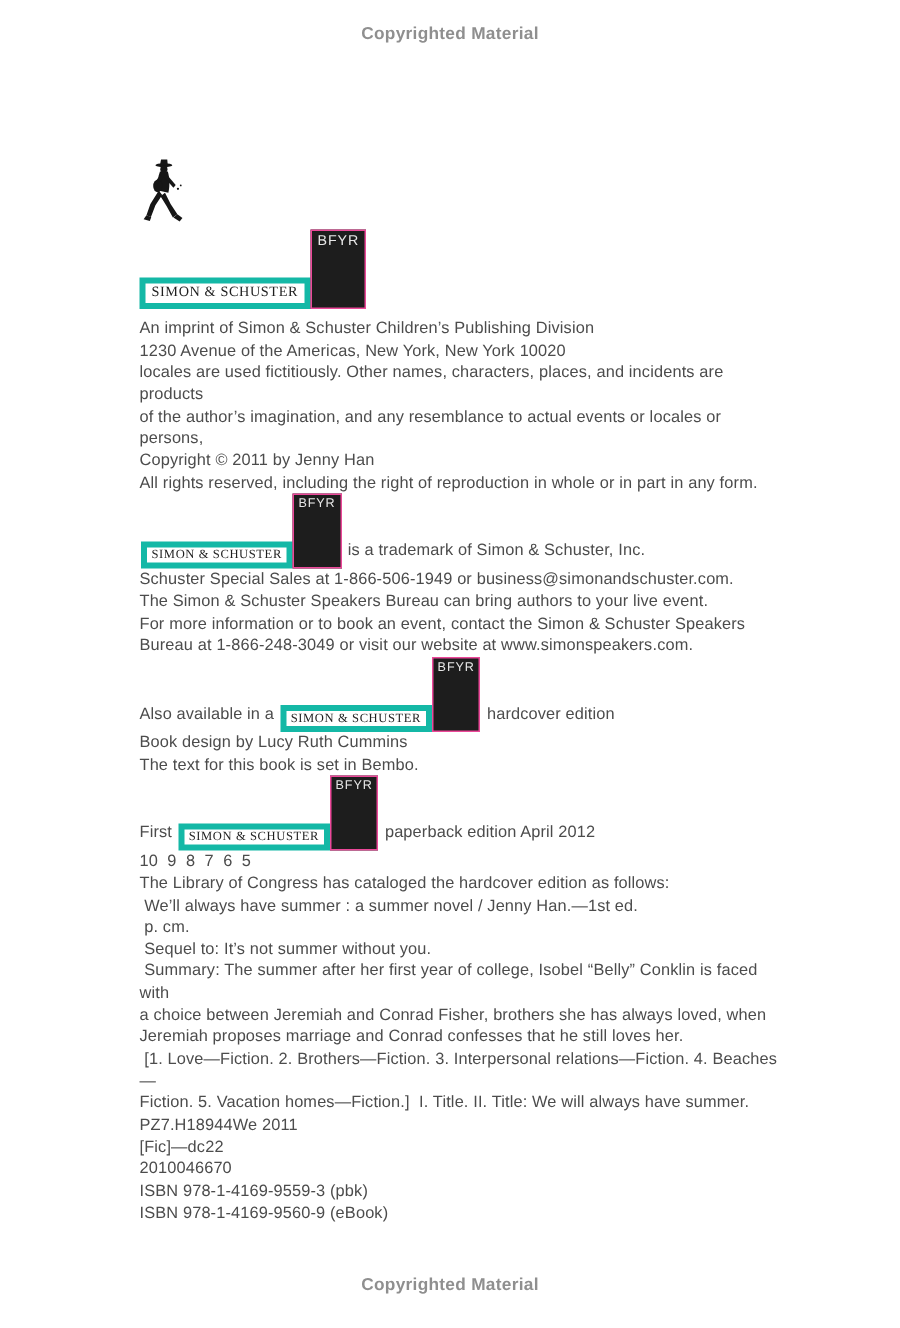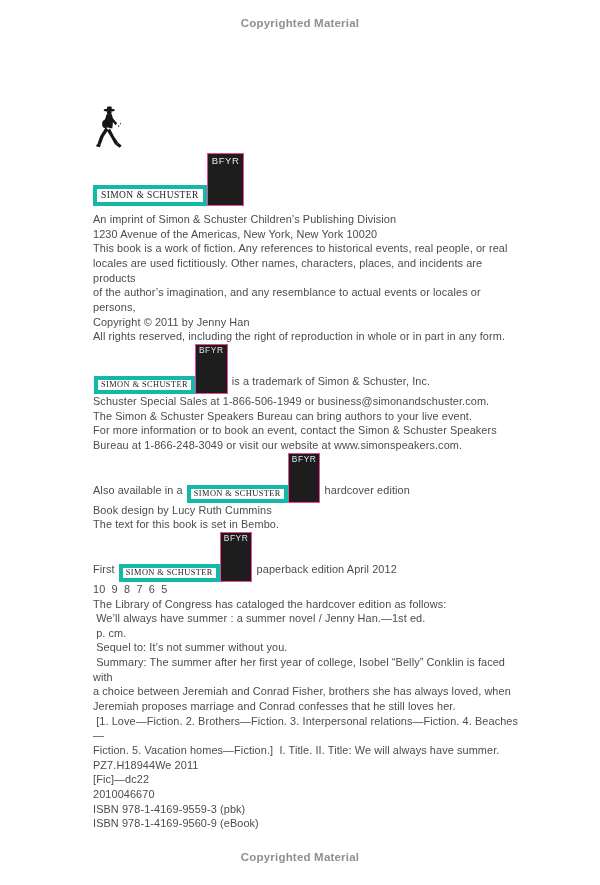--- a/index.html
+++ b/index.html
@@ -105,21 +105,20 @@
     </svg>
 
     <div class="logo-row">
       <span class="wordmark-box">SIMON &amp; SCHUSTER</span>
       <span class="imprint-box">BFYR</span>
     </div>
 
     <div class="lines" id="lines">
         <div class="line"><span>An imprint of Simon &amp; Schuster Children’s Publishing Division</span></div>
         <div class="line"><span>1230 Avenue of the Americas, New York, New York 10020</span></div>
-        <div class="line"><span>This book is a work of fiction. Any references to historical events, real people, or real</span></div>
         <div class="line"><span>locales are used fictitiously. Other names, characters, places, and incidents are products</span></div>
         <div class="line"><span>of the author’s imagination, and any resemblance to actual events or locales or persons,</span></div>
         <div class="line"><span>Copyright © 2011 by Jenny Han</span></div>
         <div class="line"><span>All rights reserved, including the right of reproduction in whole or in part in any form.</span></div>
         <div class="line"><span class="inline-logo"><span class="wordmark-box">SIMON &amp; SCHUSTER</span><span class="imprint-box">BFYR</span></span><span> is a trademark of Simon &amp; Schuster, Inc.</span></div>
         <div class="line"><span>Schuster Special Sales at 1-866-506-1949 or business@simonandschuster.com.</span></div>
         <div class="line"><span>The Simon &amp; Schuster Speakers Bureau can bring authors to your live event.</span></div>
         <div class="line"><span>For more information or to book an event, contact the Simon &amp; Schuster Speakers</span></div>
         <div class="line"><span>Bureau at 1-866-248-3049 or visit our website at www.simonspeakers.com.</span></div>
         <div class="line"><span>Also available in a </span><span class="inline-logo"><span class="wordmark-box">SIMON &amp; SCHUSTER</span><span class="imprint-box">BFYR</span></span><span> hardcover edition</span></div>

